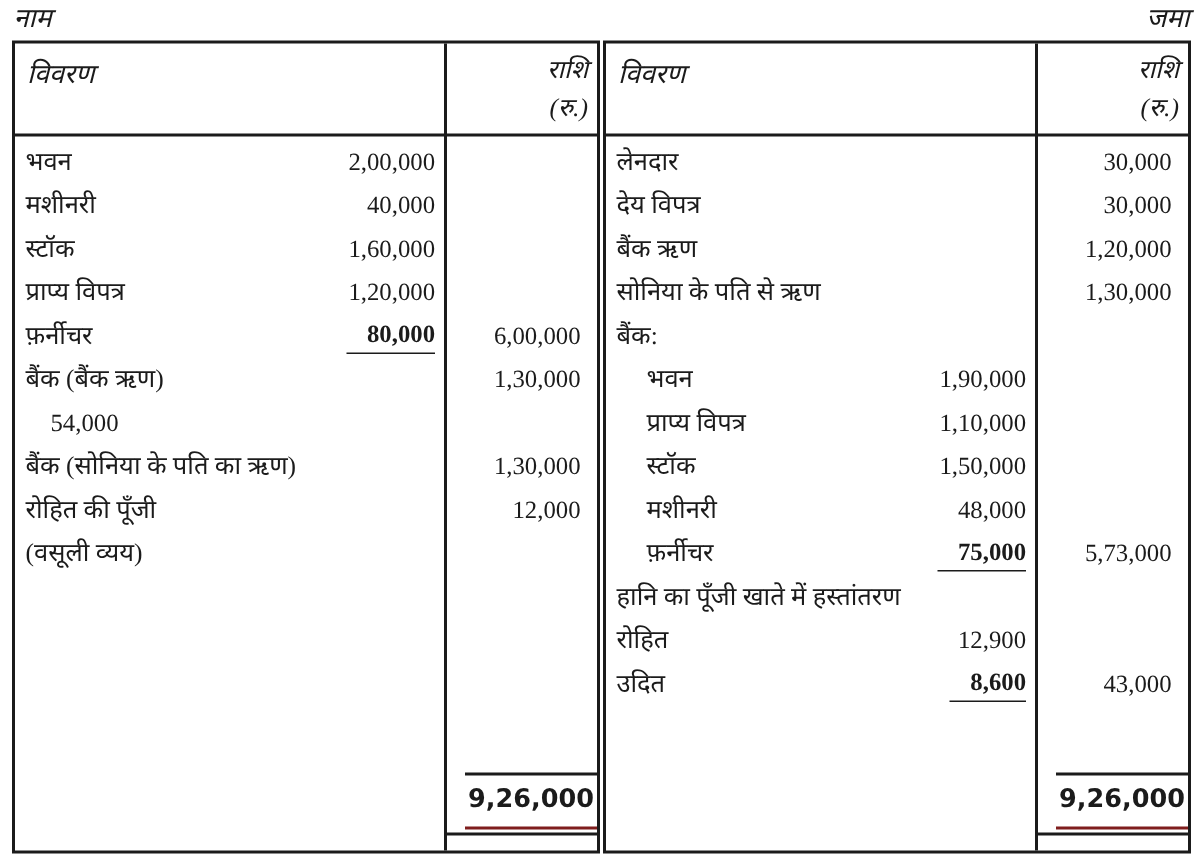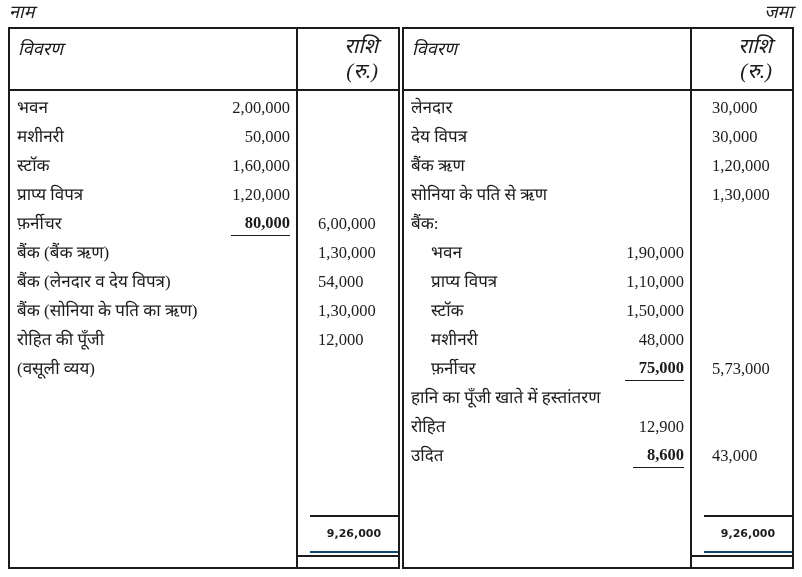--- a/index.html
+++ b/index.html
@@ -51,22 +51,22 @@
   .hdr-desc {
     flex: 1;
     font-style: italic;
     font-size: 18px;
     padding: 7px 0 0 8px;
   }
   .hdr-amt {
     width: 84px;
     text-align: right;
     font-style: italic;
-    font-size: 21px;
-    padding: 5px 20px 0 0;
+    font-size: 17px;
+    padding: 5px 6px 0 0;
     line-height: 25px;
   }
   .hdr-amt span { display: block; }
 
   .rows {
     flex: 1;
     display: flex;
     flex-direction: column;
     padding-top: 2px;
     overflow: hidden;
@@ -91,36 +91,37 @@
   .inner.u {
     height: 27px;
     line-height: 27px;
     border-bottom: 1.5px solid #1b1b1b;
     padding-left: 14px;
     font-weight: bold;
   }
   .amt {
     width: 80px;
     flex: none;
+    text-align: right;
     padding-right: 11px;
     font-size: 16.5px;
     white-space: nowrap;
   }
 
   .total-row { display: flex; height: 38px; flex: none; }
   .t-desc { flex: 1; }
   .t-amt {
     width: 88px;
     flex: none;
     border-top: 2px solid #1b1b1b;
-    border-bottom: 2px solid #0c4a6e;
+    border-bottom: 2px solid #7f1d1d;
     text-align: center;
     font-family: "DejaVu Sans", "Liberation Sans", sans-serif;
     font-weight: bold;
-    font-size: 11px;
+    font-size: 17px;
     line-height: 33px;
   }
   .dbl { display: flex; height: 6px; flex: none; }
   .dbl-spacer { flex: 1; }
   .dbl-amt {
     width: 102px;
     flex: none;
     height: 4px;
     border-bottom: 2px solid #1b1b1b;
   }
@@ -146,21 +147,21 @@
         <div class="row">
           <div class="desc">
             <span class="label">भवन</span>
             <span class="inner">2,00,000</span>
           </div>
           <div class="amt"></div>
         </div>
         <div class="row">
           <div class="desc">
             <span class="label">मशीनरी</span>
-            <span class="inner">50,000</span>
+            <span class="inner">40,000</span>
           </div>
           <div class="amt"></div>
         </div>
         <div class="row">
           <div class="desc">
             <span class="label">स्टॉक</span>
             <span class="inner">1,60,000</span>
           </div>
           <div class="amt"></div>
         </div>
@@ -178,23 +179,20 @@
           </div>
           <div class="amt">6,00,000</div>
         </div>
         <div class="row">
           <div class="desc">
             <span class="label">बैंक (बैंक ऋण)</span>
           </div>
           <div class="amt">1,30,000</div>
         </div>
         <div class="row">
-          <div class="desc">
-            <span class="label">बैंक (लेनदार व देय विपत्र)</span>
-          </div>
           <div class="amt">54,000</div>
         </div>
         <div class="row">
           <div class="desc">
             <span class="label">बैंक (सोनिया के पति का ऋण)</span>
           </div>
           <div class="amt">1,30,000</div>
         </div>
         <div class="row">
           <div class="desc">

